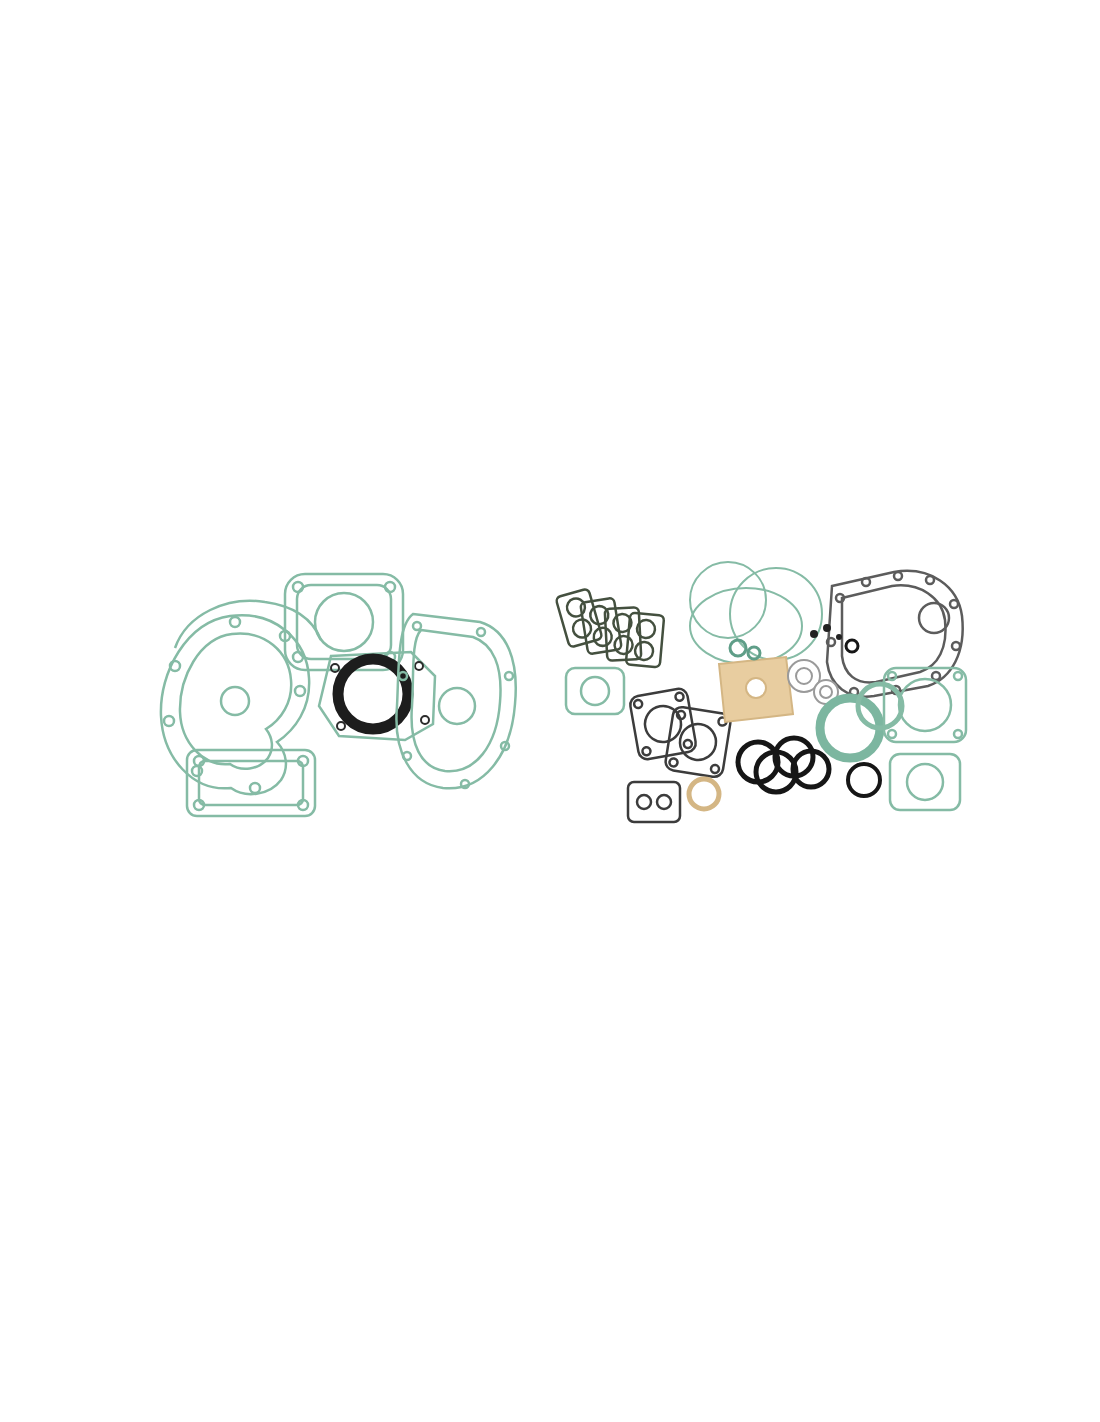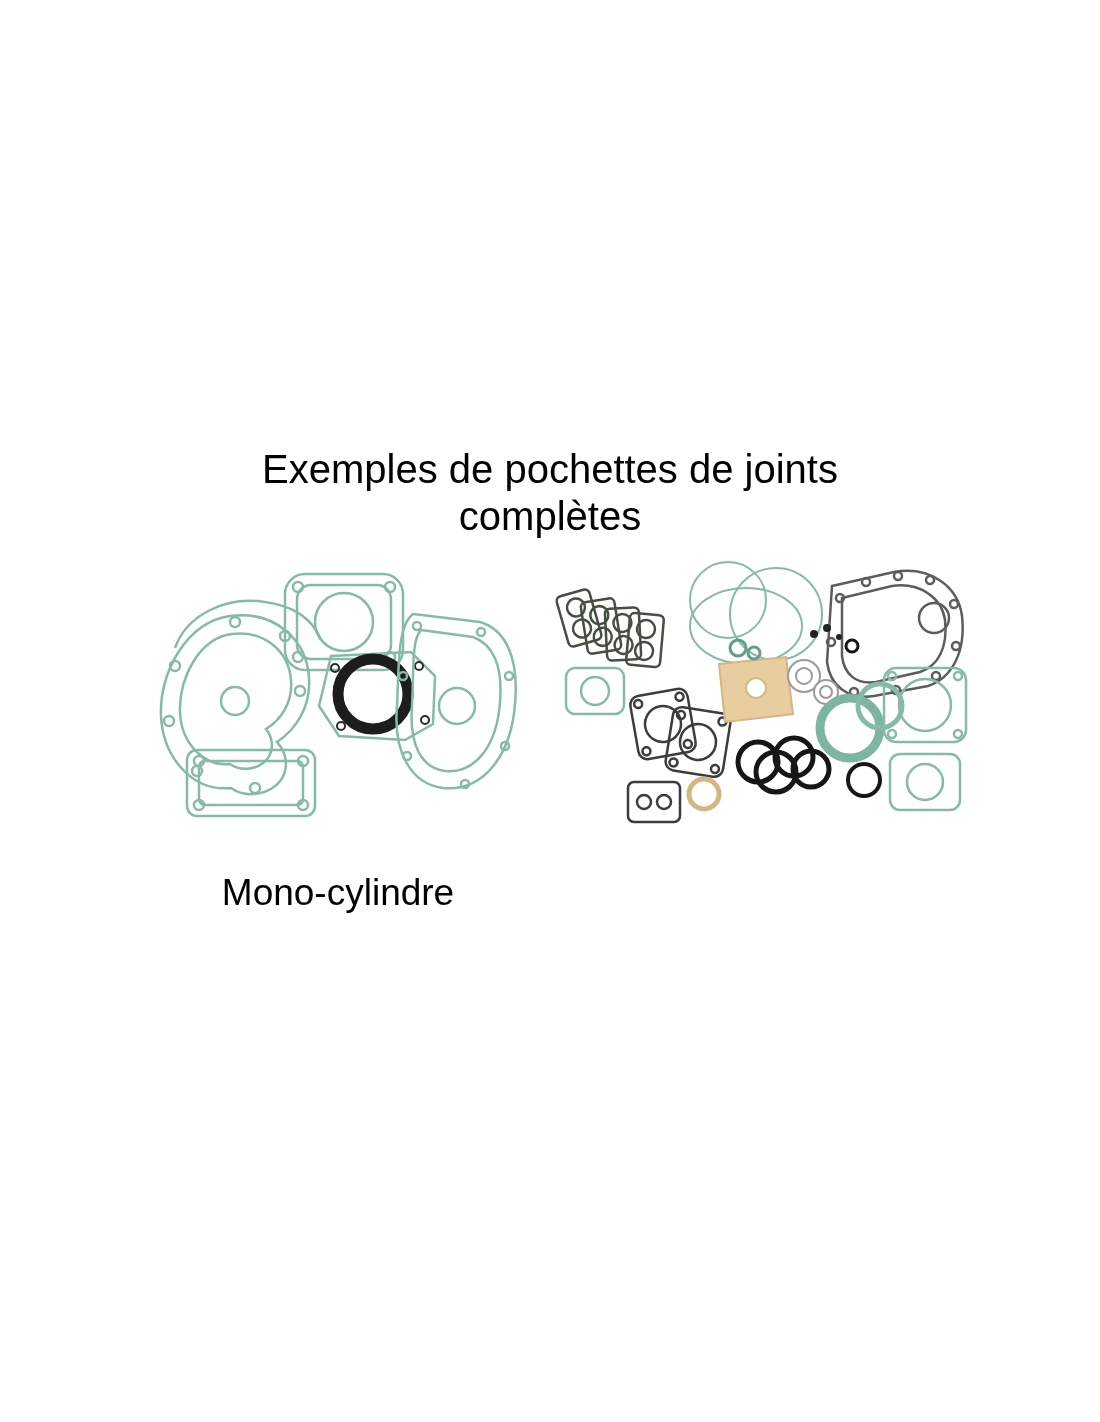--- a/index.html
+++ b/index.html
@@ -35,24 +35,20 @@
   }
   .label-mono  { top: 872px; left: 128px; width: 420px; }
   .label-multi { top: 880px; left: 538px; width: 436px; }
   svg { display: block; width: 100%; height: 100%; }
 </style>
 </head>
 <body>
 
 <div class="canvas">
 
-  <div class="title-block">
-    <div>Exemples de pochettes de joints</div>
-    <div>complètes</div>
-  </div>
 
   <div class="figure-area figure-mono">
     <svg viewBox="0 0 400 292">
 
       <g stroke="#85bba5" stroke-width="2.5" fill="none">
         <path d="M95,60 C140,54 172,84 174,122 C176,152 160,174 142,186 C152,197 154,212 146,224 C134,240 110,242 96,232 C58,236 28,202 26,160 C24,116 52,66 95,60 Z"></path>
         <path d="M97,78 C130,74 154,96 156,124 C158,146 146,164 131,173 C138,182 139,193 133,202 C124,214 106,216 95,208 C68,211 46,186 45,156 C44,122 64,82 97,78 Z"></path>
         <circle cx="40" cy="110" r="5"></circle>
           <circle cx="34" cy="165" r="5"></circle>
         <circle cx="62" cy="215" r="5"></circle>
@@ -230,15 +226,14 @@
 
       <g fill="none">
         <rect x="96" y="226" width="52" height="40" rx="6" stroke="#3c3c3c" stroke-width="2.5"></rect>
         <circle cx="112" cy="246" r="7" stroke="#3c3c3c" stroke-width="2.5"></circle>
         <circle cx="132" cy="246" r="7" stroke="#3c3c3c" stroke-width="2.5"></circle>
         <circle cx="172" cy="238" r="15" stroke="#d4b684" stroke-width="5"></circle>
       </g>
     </svg>
   </div>
 
-  <div class="figure-label label-mono">Mono-cylindre</div>
 
 </div>
 
 </body></html>

